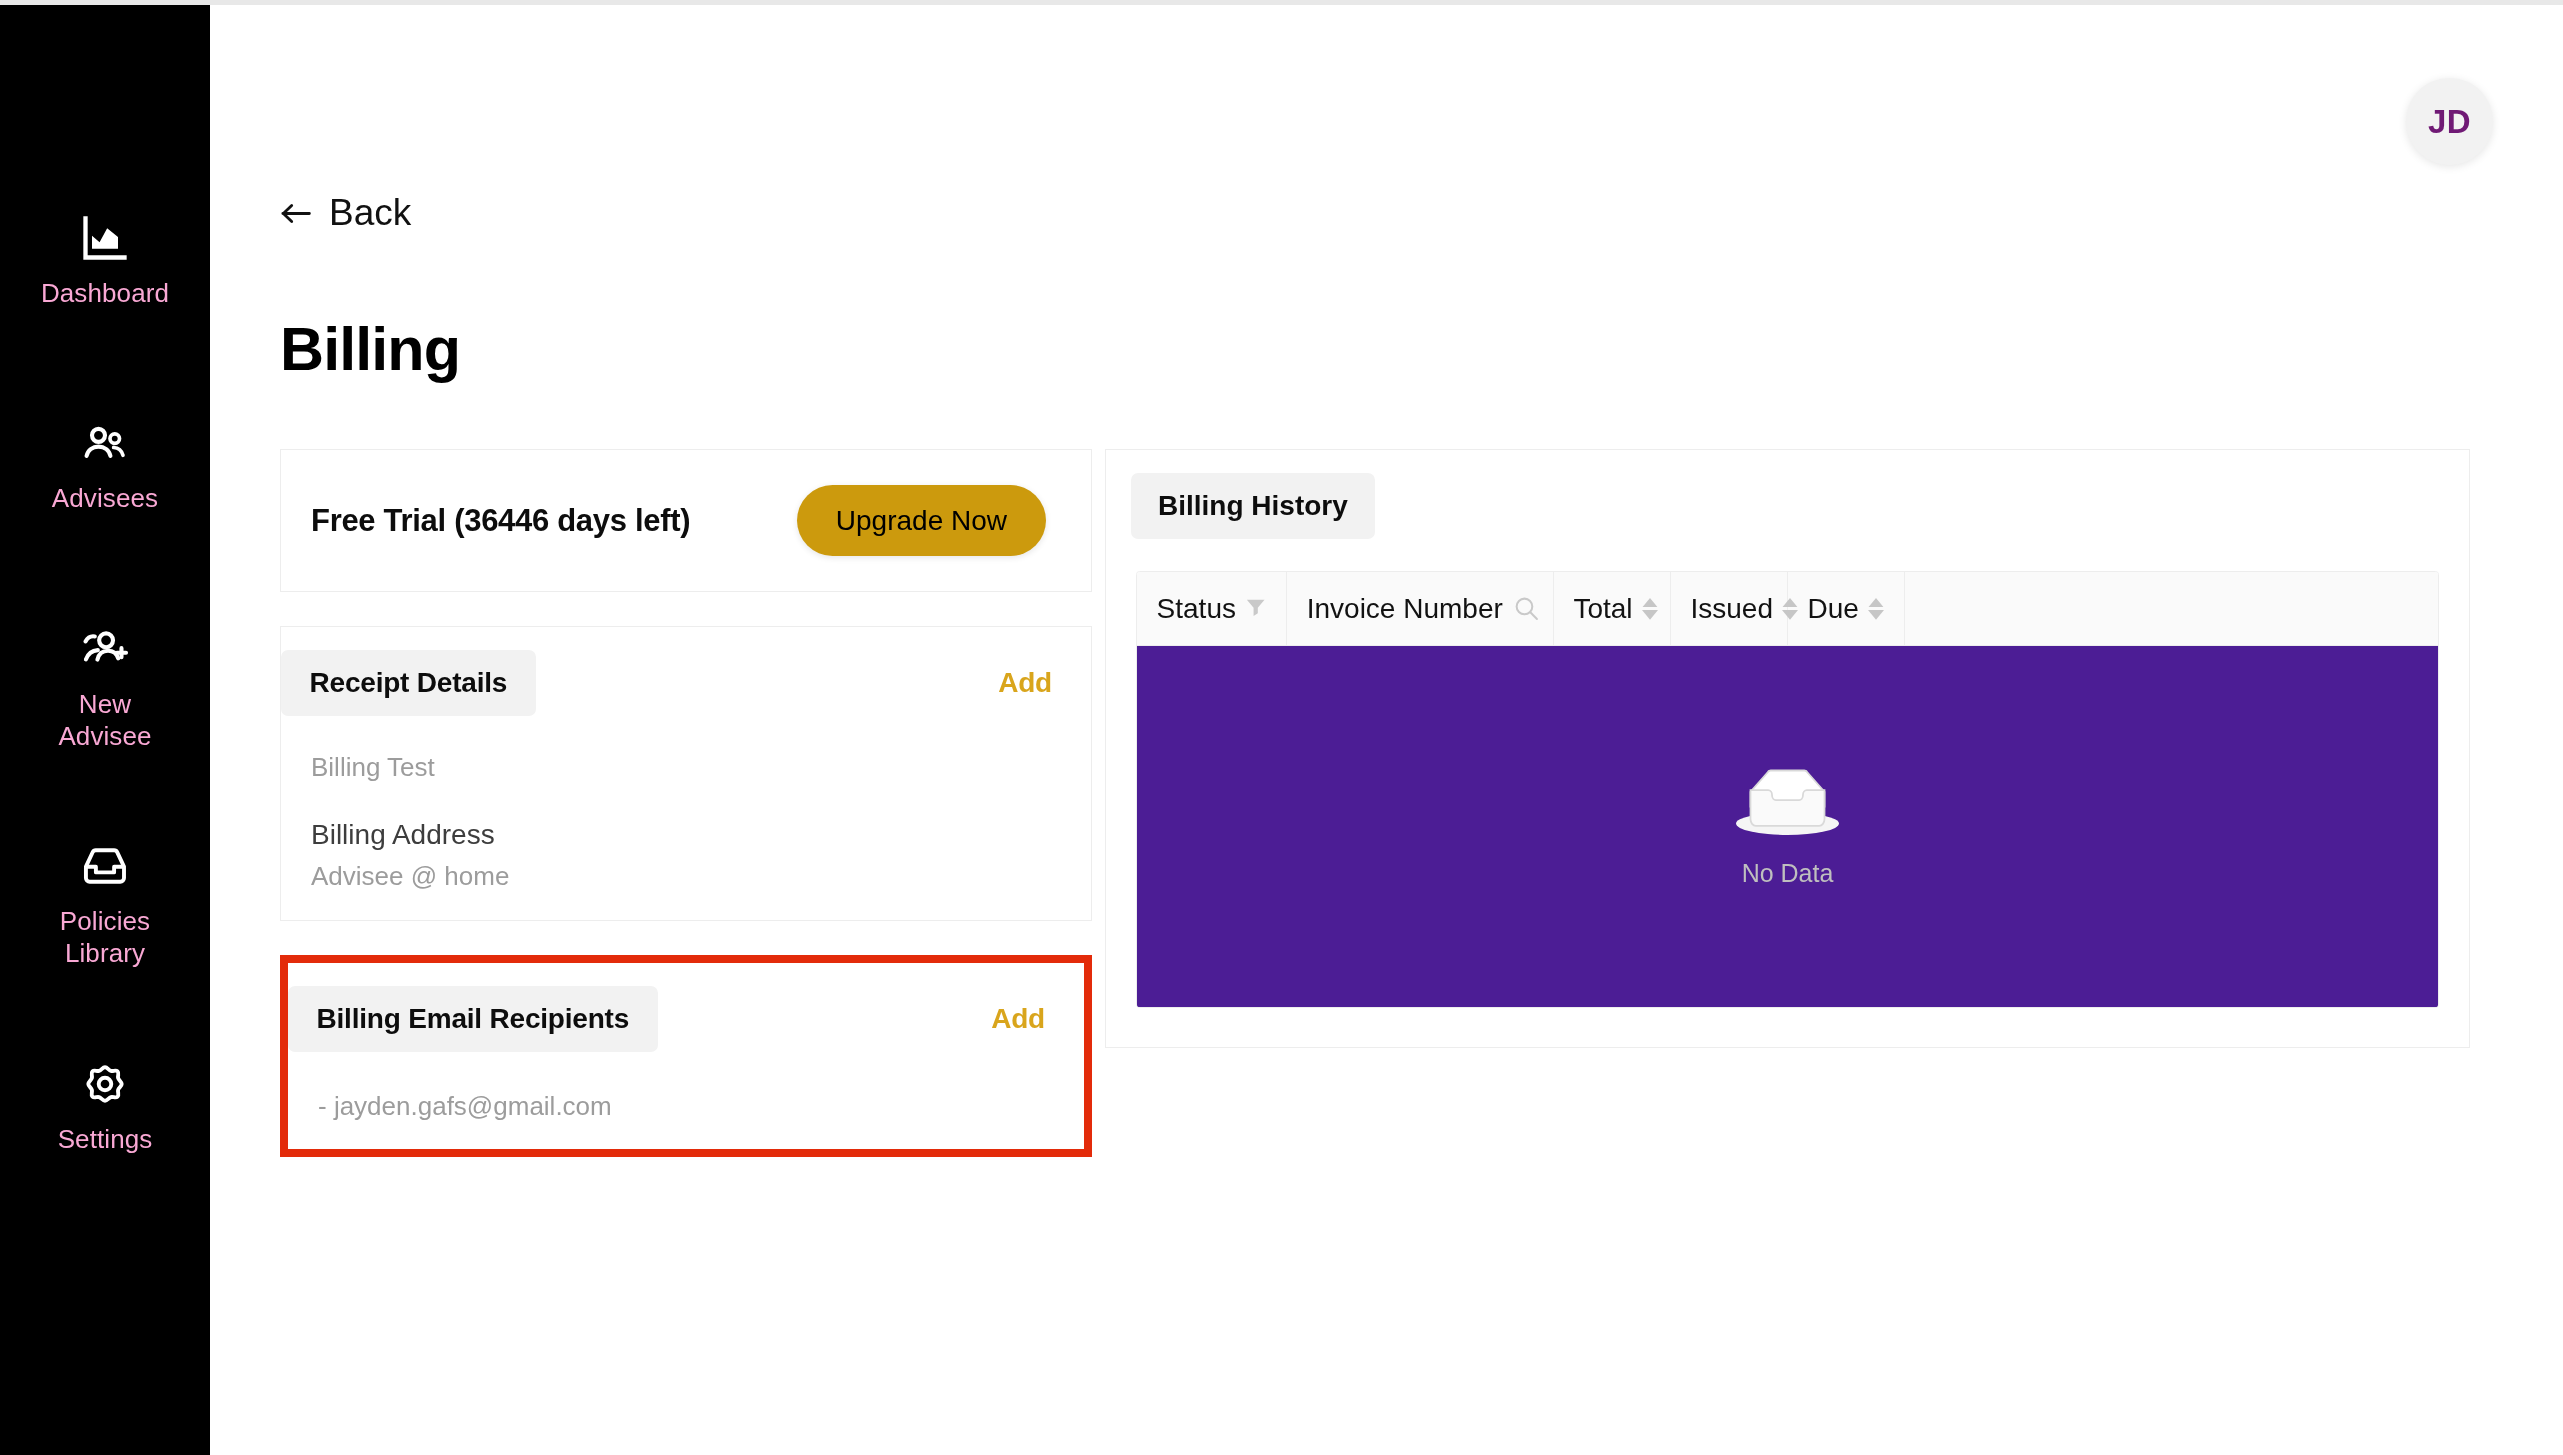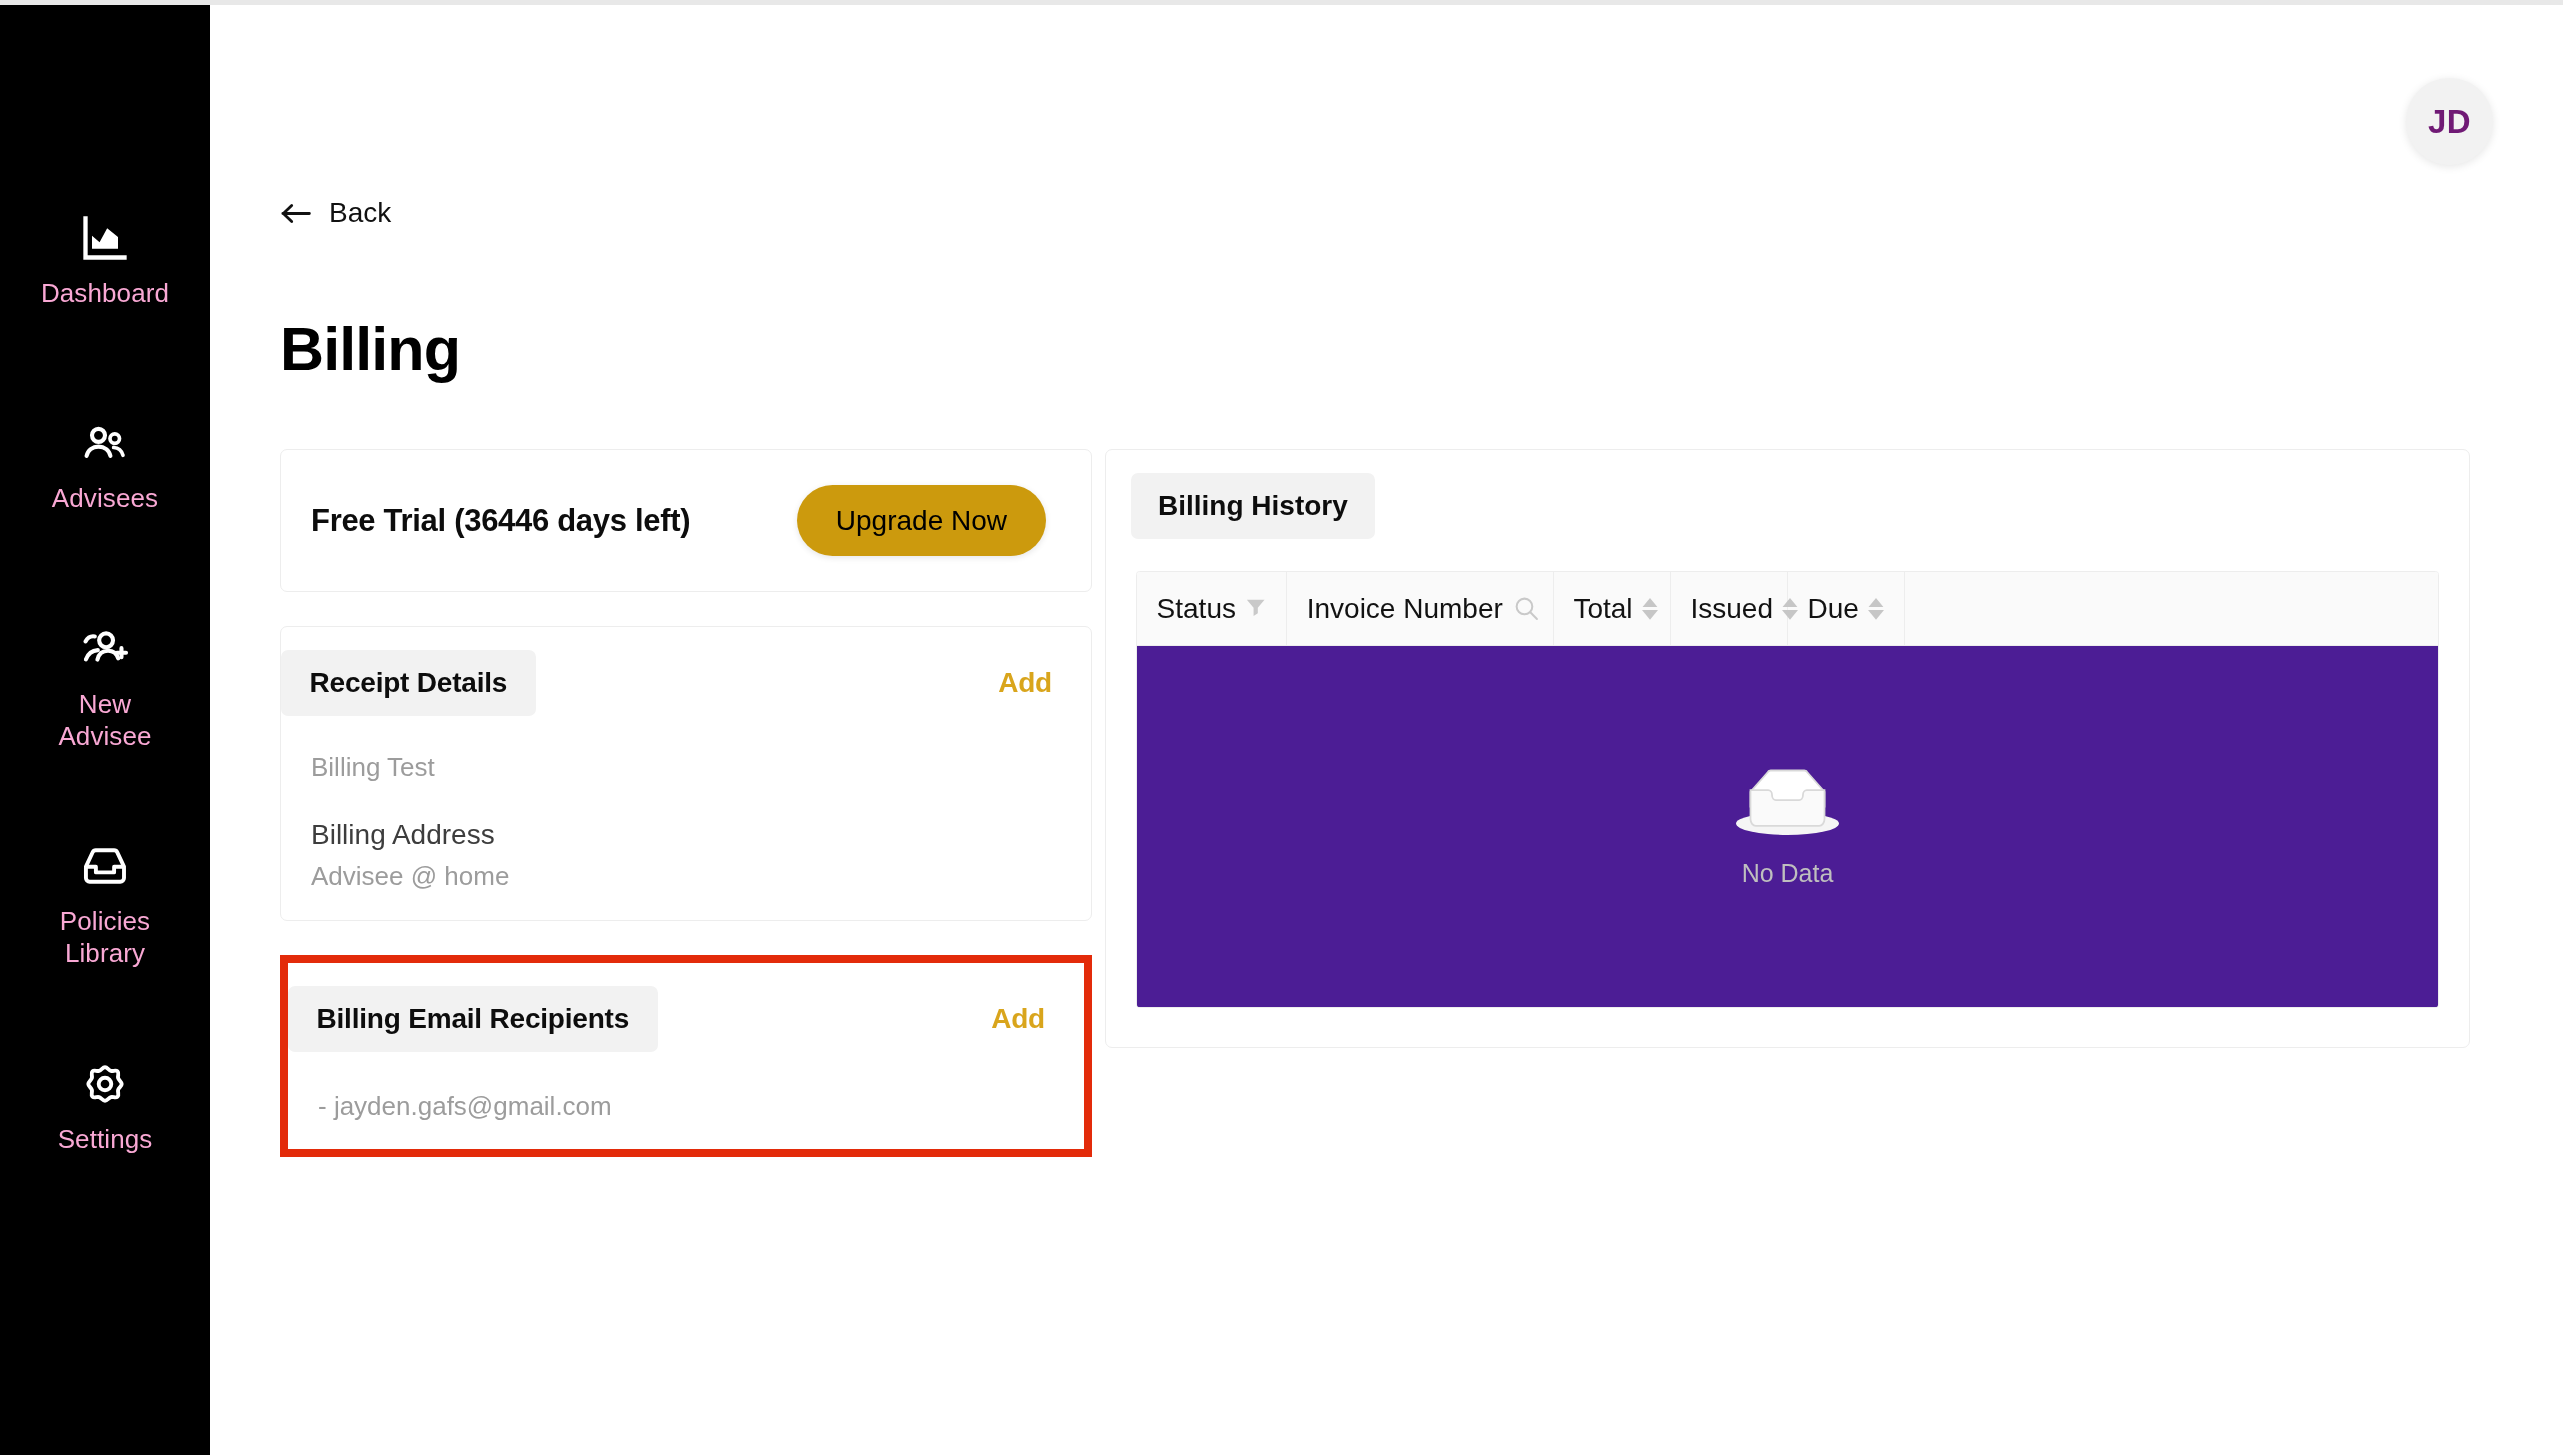--- a/index.html
+++ b/index.html
@@ -56,37 +56,37 @@
     cursor: pointer;
   }
 
   
   .back-link {
     position: absolute; top: 194px; left: 71px;
     display: flex; align-items: center; gap: 16px;
     cursor: pointer;
   }
   .back-arrow { width: 32px; height: 23px; display: block; }
-  .back-text { font-size: 28px; color: #111; line-height: 28px; }
+  .back-text { font-size: 37px; color: #111; line-height: 28px; }
 
   
   .page-title {
     position: absolute; top: 310px; left: 70px;
     font-size: 61px; font-weight: 700; color: #000; letter-spacing: -0.9px;
     line-height: 68px;
   }
 
   
   .col-left { position: absolute; top: 444px; left: 70px; width: 812px; }
   .col-right { position: absolute; top: 444px; left: 895px; width: 1365px; }
 
   .card {
     background: #ffffff;
     border: 0.9px solid #ededed;
-    border-radius: 7px;
+    border-radius: 0;
     gap: 41px;
   }
 
   
   .trial-card {
     height: 143px; width: 812px;
     display: flex; align-items: center; justify-content: space-between;
     padding: 0 45px 0 30px;
   }
   .trial-text { font-size: 31px; font-weight: 700; color: #0d0d0d; letter-spacing: -0.3px; }

